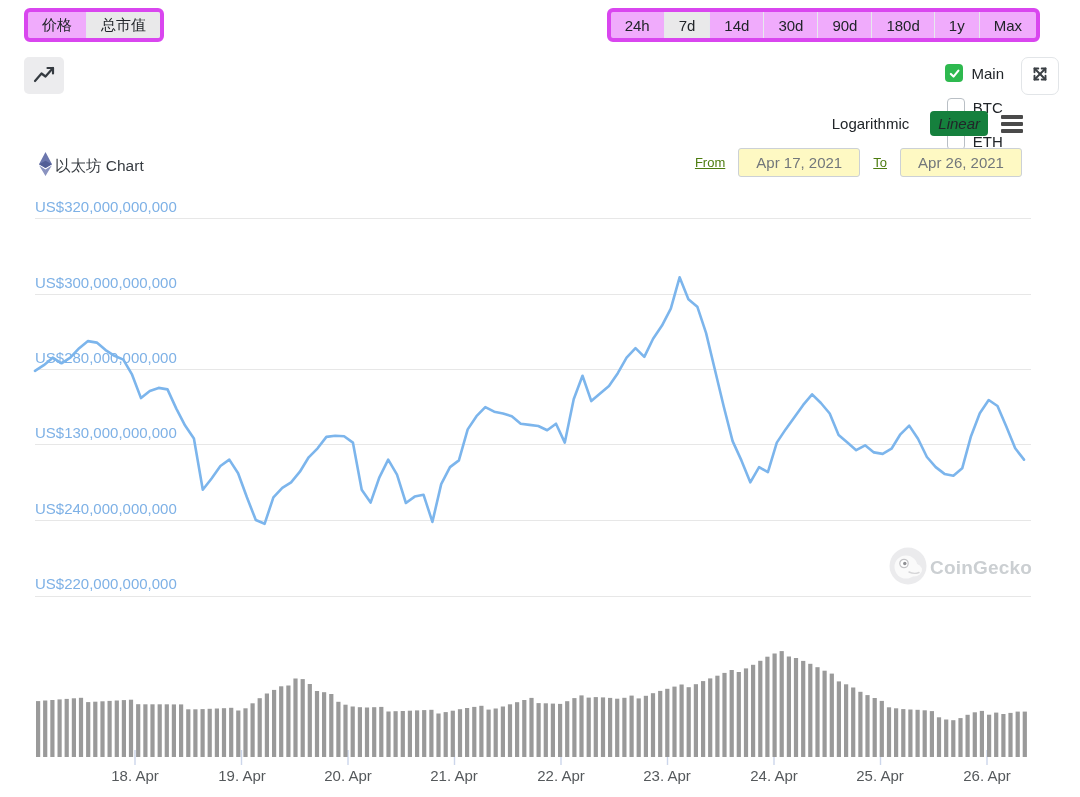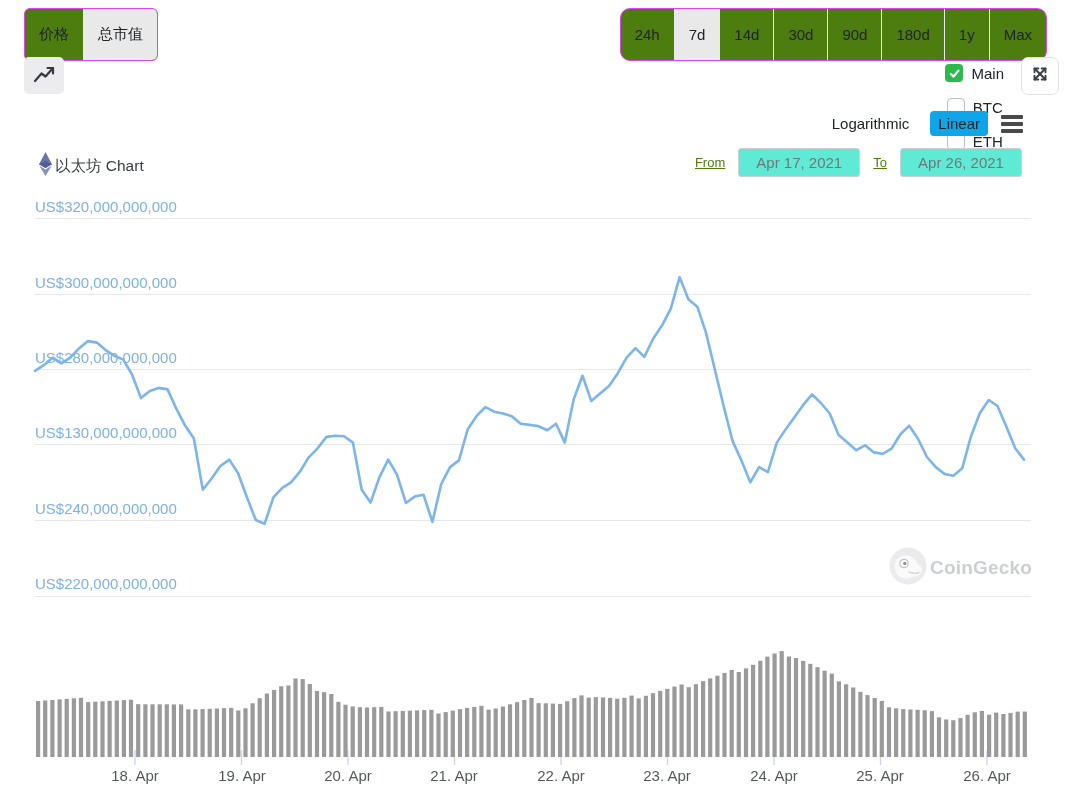--- a/index.html
+++ b/index.html
@@ -1,51 +1,51 @@
 <!DOCTYPE html>
 <html><head>
 <meta charset="utf-8">
 <style>
   * { margin:0; padding:0; box-sizing:border-box; }
   html,body { background:#fff; }
   body { font-family:"Liberation Sans","DejaVu Sans",sans-serif; color:#212529; }
   #page { position:relative; width:1080px; height:797px; background:#fff; overflow:hidden; }
 
   
-  .btn-group { position:absolute; display:inline-flex; border:1px solid #d946ef; border-radius:6px; background:#4d7c0f; overflow:hidden; height:53px; align-items:stretch; }
+  .btn-group { position:absolute; display:inline-flex; border:4px solid #d946ef; border-radius:6px; background:#f0abfc; overflow:hidden; height:34px; align-items:stretch; }
   .btn-group .seg { display:flex; align-items:center; padding:0 14px; font-size:15px; color:#212529; cursor:pointer; border-left:1px solid #e6e9ec; white-space:nowrap; }
   .btn-group .seg:first-child { border-left:none; }
   .btn-group .seg.selected { background:#e9e9ea; }
 
   .icon-btn { position:absolute; display:flex; align-items:center; justify-content:center; cursor:pointer; }
   .trend-btn { left:24px; top:57px; width:40px; height:37px; background:#ececee; border-radius:5px; border:none; }
   .expand-btn { right:21px; top:57px; width:38px; height:38px; background:#fff; border:1px solid #e2e5e8; border-radius:7px; }
 
   
   .toggles { position:absolute; top:64px; right:76px; display:flex; align-items:center; gap:16px;flex-direction:column; }
   .toggle { display:flex; align-items:center; gap:8px; cursor:pointer; }
   .toggle .box { width:18px; height:18px; border-radius:4px; border:1.5px solid #b9bfc5; background:#fff; display:flex; align-items:center; justify-content:center; }
   .toggle.checked .box { border:none; }
   .toggle .box svg { display:none; }
   .toggle.checked .box svg { display:block; }
   .toggle .lbl { font-size:15px; color:#212529; }
 
   
   .scale-row { position:absolute; top:111px; right:57px; display:flex; align-items:center; gap:13px; }
   .scale-opt { font-size:15px; color:#212529; cursor:pointer; padding:4px 8px; border-radius:4px; }
-  .scale-opt.selected { background:#0ea5e9; }
+  .scale-opt.selected { background:#15803d;font-style:italic; }
   .burger { display:flex; flex-direction:column; gap:3px; cursor:pointer; }
   .burger span { display:block; width:22px; height:4px; background:#4a4a4a; border-radius:1px; }
 
   
   .chart-title { position:absolute; top:152px; left:38px; display:flex; align-items:center; gap:2px; }
   .chart-title .t { font-size:15.5px; color:#373c42; }
   .date-range { position:absolute; top:148px; right:58px; display:flex; align-items:center; gap:13px; }
   .date-range .dlabel { font-size:13px; color:#4d7c0f;text-decoration:underline; }
-  .date-range input { width:122px; height:29px; border:1px solid #ccd1d6; border-radius:3px; text-align:center; font-size:15px; color:#72777b; font-family:inherit; background:#5eead4; }
+  .date-range input { width:122px; height:29px; border:1px solid #ccd1d6; border-radius:3px; text-align:center; font-size:15px; color:#72777b; font-family:inherit; background:#fef9c3; }
 
   
   .gridline { position:absolute; left:35px; width:996px; height:1px; background:#e7e7e7; }
   .ylabel { position:absolute; left:35px; font-size:15px; color:#7eb1e6; white-space:nowrap; }
   .xlabel { position:absolute; width:90px; text-align:center; font-size:15px; color:#55595c; top:767px; }
   #chart-svg { position:absolute; left:0; top:0; pointer-events:none; }
 
   
   .watermark { position:absolute; left:889px; top:547px; display:flex; align-items:center; gap:3px; }
   .watermark .wm-text { font-size:19px; font-weight:600; color:#cbcfd2; letter-spacing:.2px; }
@@ -53,21 +53,21 @@
 </head>
 <body>
 
 <div id="page">
 
   <div class="btn-group" style="left:24px; top:8px;">
     <div class="seg">价格</div>
     <div class="seg selected">总市值</div>
   </div>
 
-  <div class="btn-group" style="right:33px; top:8px;border-radius:10px;">
+  <div class="btn-group" style="right:40px; top:8px;">
     <div class="seg">24h</div>
     <div class="seg selected">7d</div>
     <div class="seg">14d</div>
     <div class="seg">30d</div>
     <div class="seg">90d</div>
     <div class="seg">180d</div>
     <div class="seg">1y</div>
     <div class="seg">Max</div>
   </div>
 

